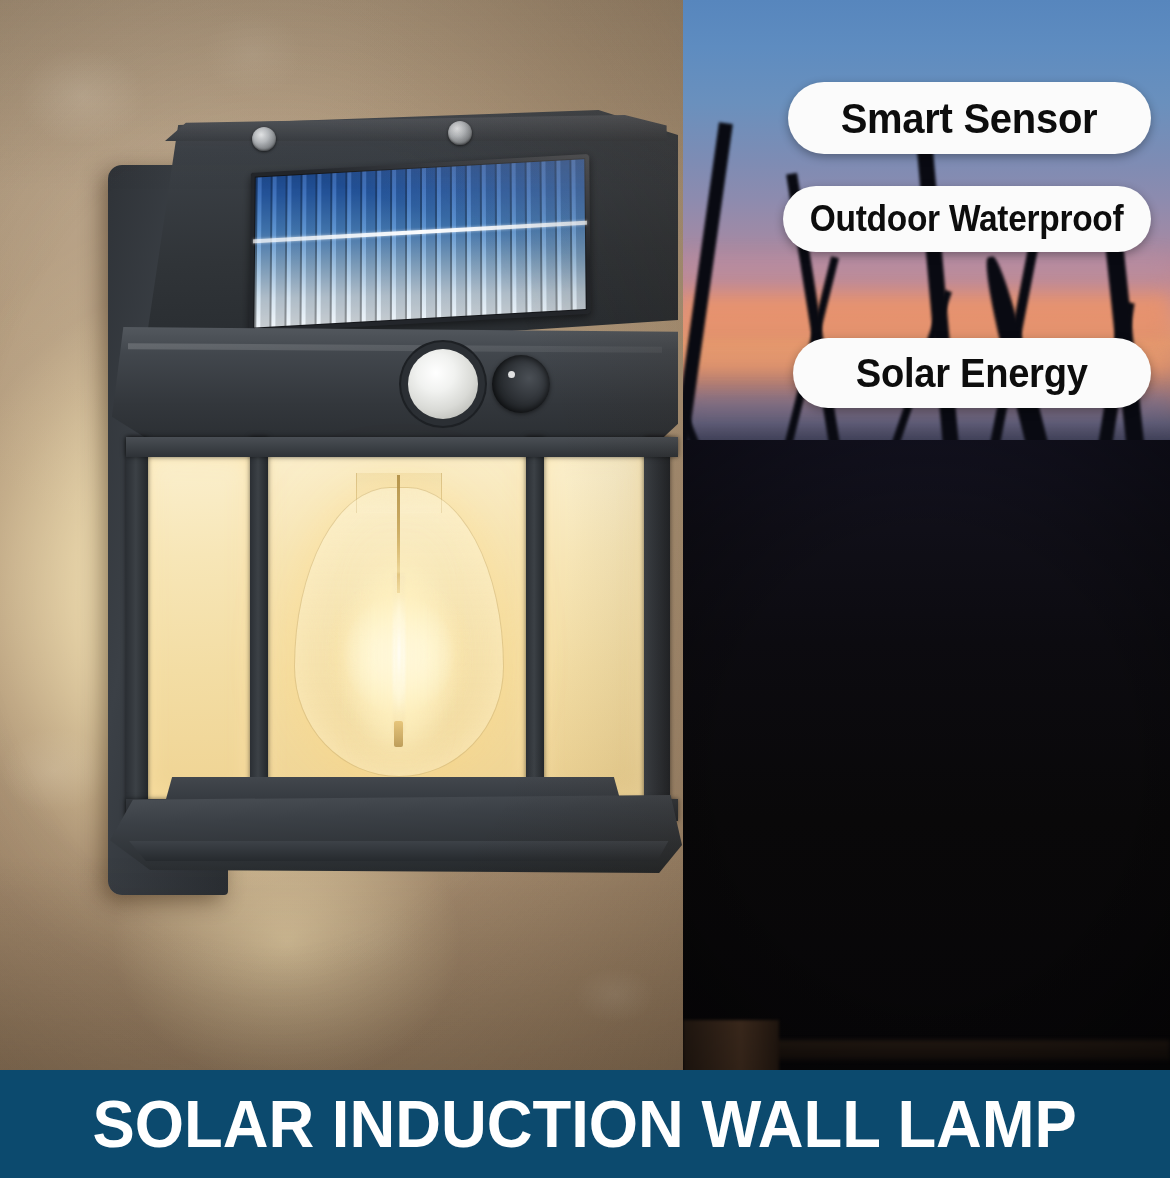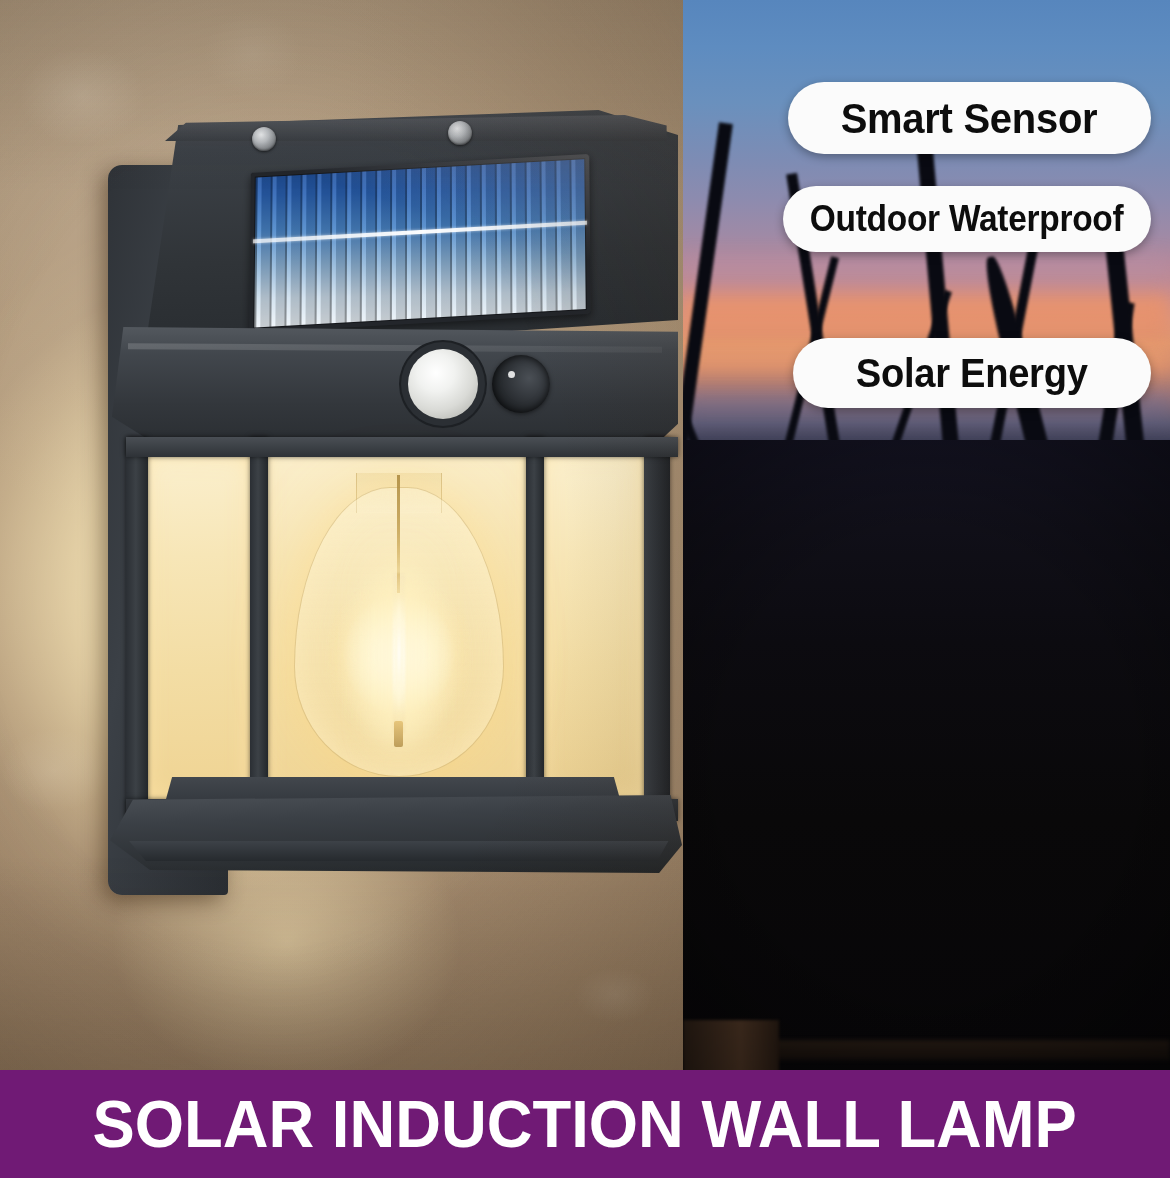--- a/index.html
+++ b/index.html
@@ -319,21 +319,21 @@
   #pill-1 span { font-size:43px; }
   #pill-2 { left:100px; top:186px; width:368px; height:66px; }
   #pill-2 span { font-size:36px; }
   #pill-3 { left:110px; top:290px; width:358px; height:70px;margin-top:48px; }
   #pill-3 span { font-size:41px; }
 
   
   #banner {
     position:absolute; left:0; top:1070px;
     width:1170px; height:108px;
-    background:#701a75;
+    background:#0c4a6e;
     display:flex; align-items:center; justify-content:center;
   }
   #banner-text {
     color:#fff;
     font-family:"Liberation Sans", sans-serif;
     font-weight:700;
     font-size:66px;
     letter-spacing:0px;
     transform:scaleX(.96);
     white-space:nowrap;

